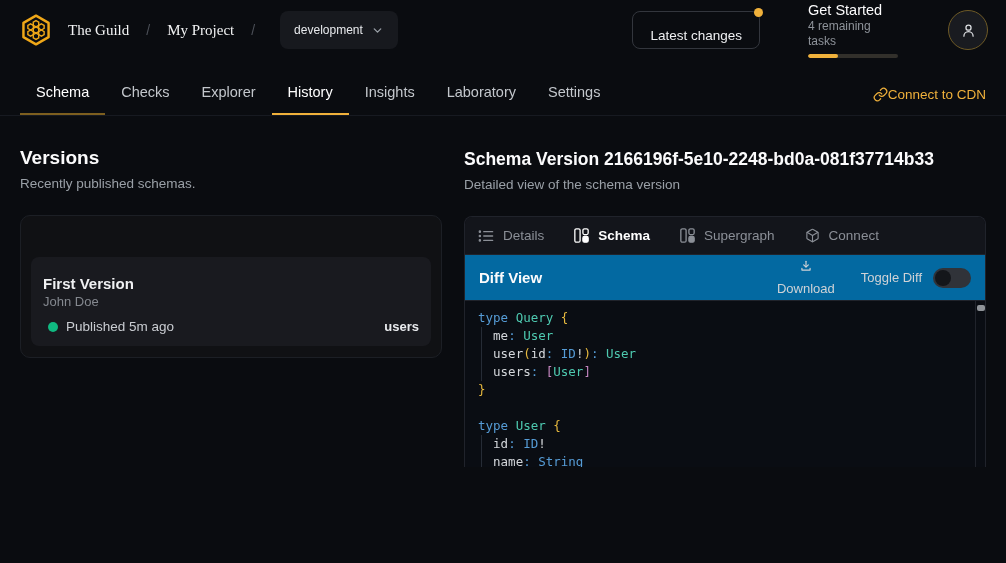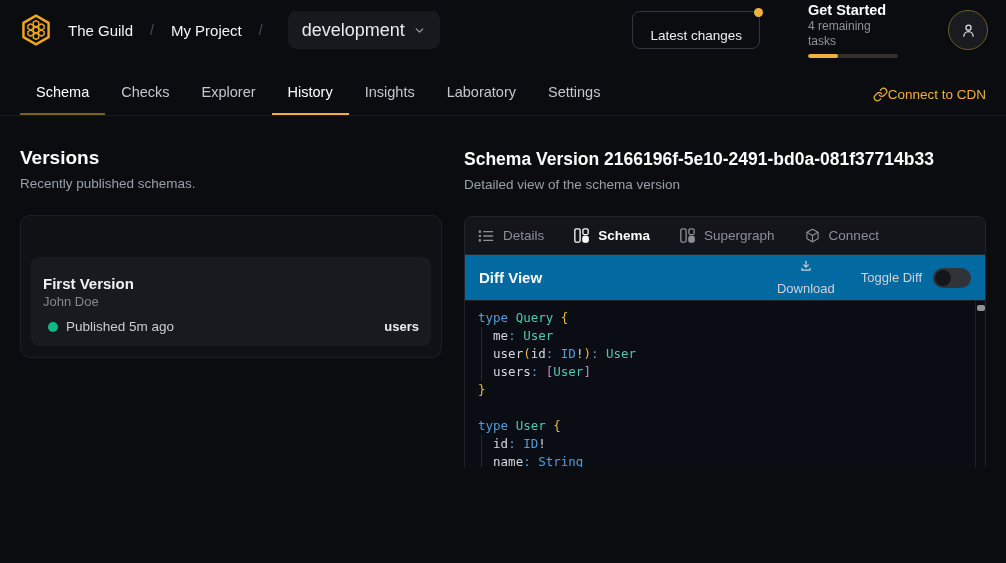--- a/index.html
+++ b/index.html
@@ -9,39 +9,39 @@
     color:#e6e8ea;
     font-family:"Liberation Sans", sans-serif;
     -webkit-font-smoothing:antialiased;
   }
   button { background:none; border:none; color:inherit; font:inherit; cursor:pointer; }
 
   
   .header { height:60px; display:flex; align-items:center; padding:0 18px; }
   .logo { width:36px; height:36px; display:flex; align-items:center; justify-content:center; }
   .crumbs { display:flex; align-items:center; margin-left:14px; }
-  .crumb { font-size:15px; font-weight:500; color:#f3f4f5; }
+  .crumb { font-size:15px; font-weight:500; color:#f3f4f5;font-family:Liberation Serif, serif; }
   .sep { color:#4c5058; margin:0 17px; font-size:14px; }
   .target-select {
     display:flex; align-items:center; gap:8px;
     background:#17191e; border-radius:8px; height:38px; padding:0 14px;
-    font-size:18px; color:#e8eaed; margin-left:8px;
+    font-size:12px; color:#e8eaed; margin-left:8px;
   }
   .spacer { flex:1; }
   .latest {
     position:relative; height:38px; padding:16px 17px;
     border:1px solid #33363d; border-radius:8px;
     font-size:13.5px; color:#eff0f2;
   }
   .latest .dot {
     position:absolute; top:-4px; right:-4px; width:9px; height:9px;
     border-radius:50%; background:#f0b13b;
   }
   .getstarted { margin-left:48px; width:92px; }
-  .gs-title { font-size:14.5px; font-weight:700; color:#fcfcfd; line-height:17px; }
+  .gs-title { font-size:14.5px; font-weight:400; color:#fcfcfd; line-height:17px; }
   .gs-sub { font-size:12px; color:#8e939a; line-height:15px; }
   .gs-bar { margin-top:5px; width:90px; height:4px; border-radius:2px; background:#32302b; overflow:hidden; }
   .gs-fill { height:100%; background:#f0b13b; border-radius:2px; }
   .avatar {
     margin-left:48px; width:40px; height:40px; border-radius:50%;
     background:#191b20; border:1.5px solid #6e5a26;
     display:flex; align-items:center; justify-content:center;
   }
 
   
@@ -200,21 +200,21 @@
           <div class="vitem-status">
             <span class="status-dot"></span>
             <span class="vitem-published">Published 5m ago</span>
             <span class="vitem-service">users</span>
           </div>
         </div>
       </div>
     </section>
 
     <section class="col-right">
-      <h2 class="section-title">Schema Version 2166196f-5e10-2491-bd0a-081f37714b33</h2>
+      <h2 class="section-title">Schema Version 2166196f-5e10-2248-bd0a-081f37714b33</h2>
       <p class="section-sub">Detailed view of the schema version</p>
 
       <div class="panel">
 
         <div class="panel-tabs">
           <button class="ptab">
             <svg width="16" height="14" viewBox="0 0 18 16" fill="none" stroke="#8b8f97" stroke-width="1.7" stroke-linecap="round">
                 <circle cx="2" cy="3" r="0.6" fill="#8b8f97"></circle>
                 <circle cx="2" cy="8" r="0.6" fill="#8b8f97"></circle>
                 <circle cx="2" cy="13" r="0.6" fill="#8b8f97"></circle>

